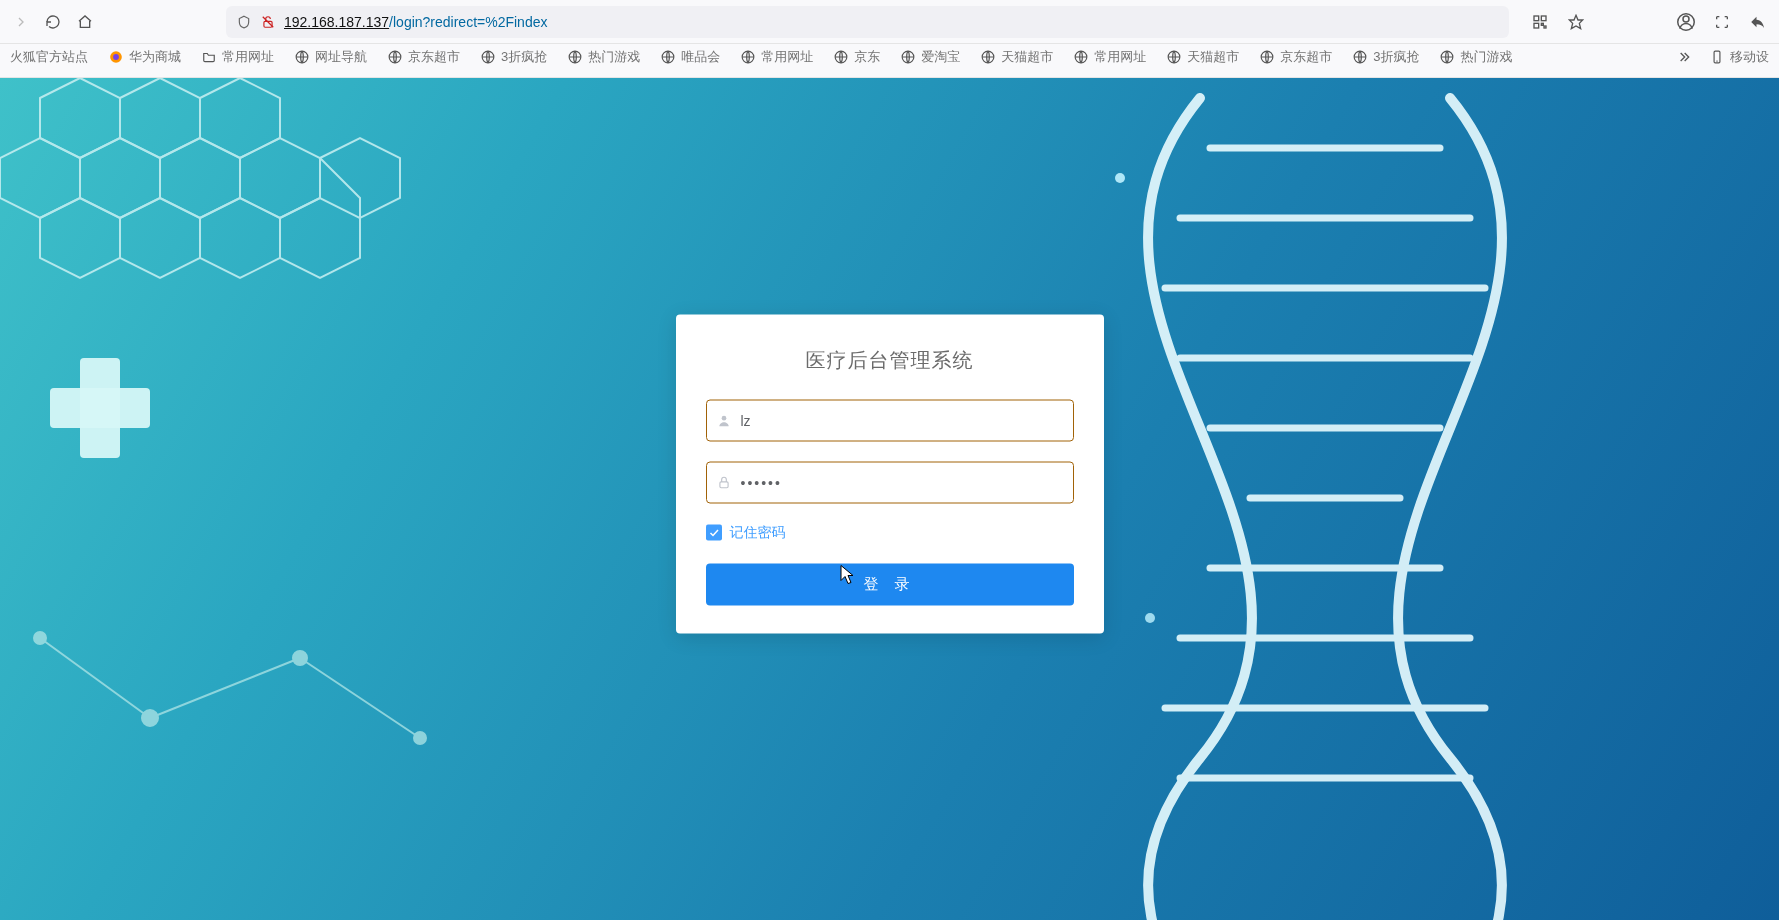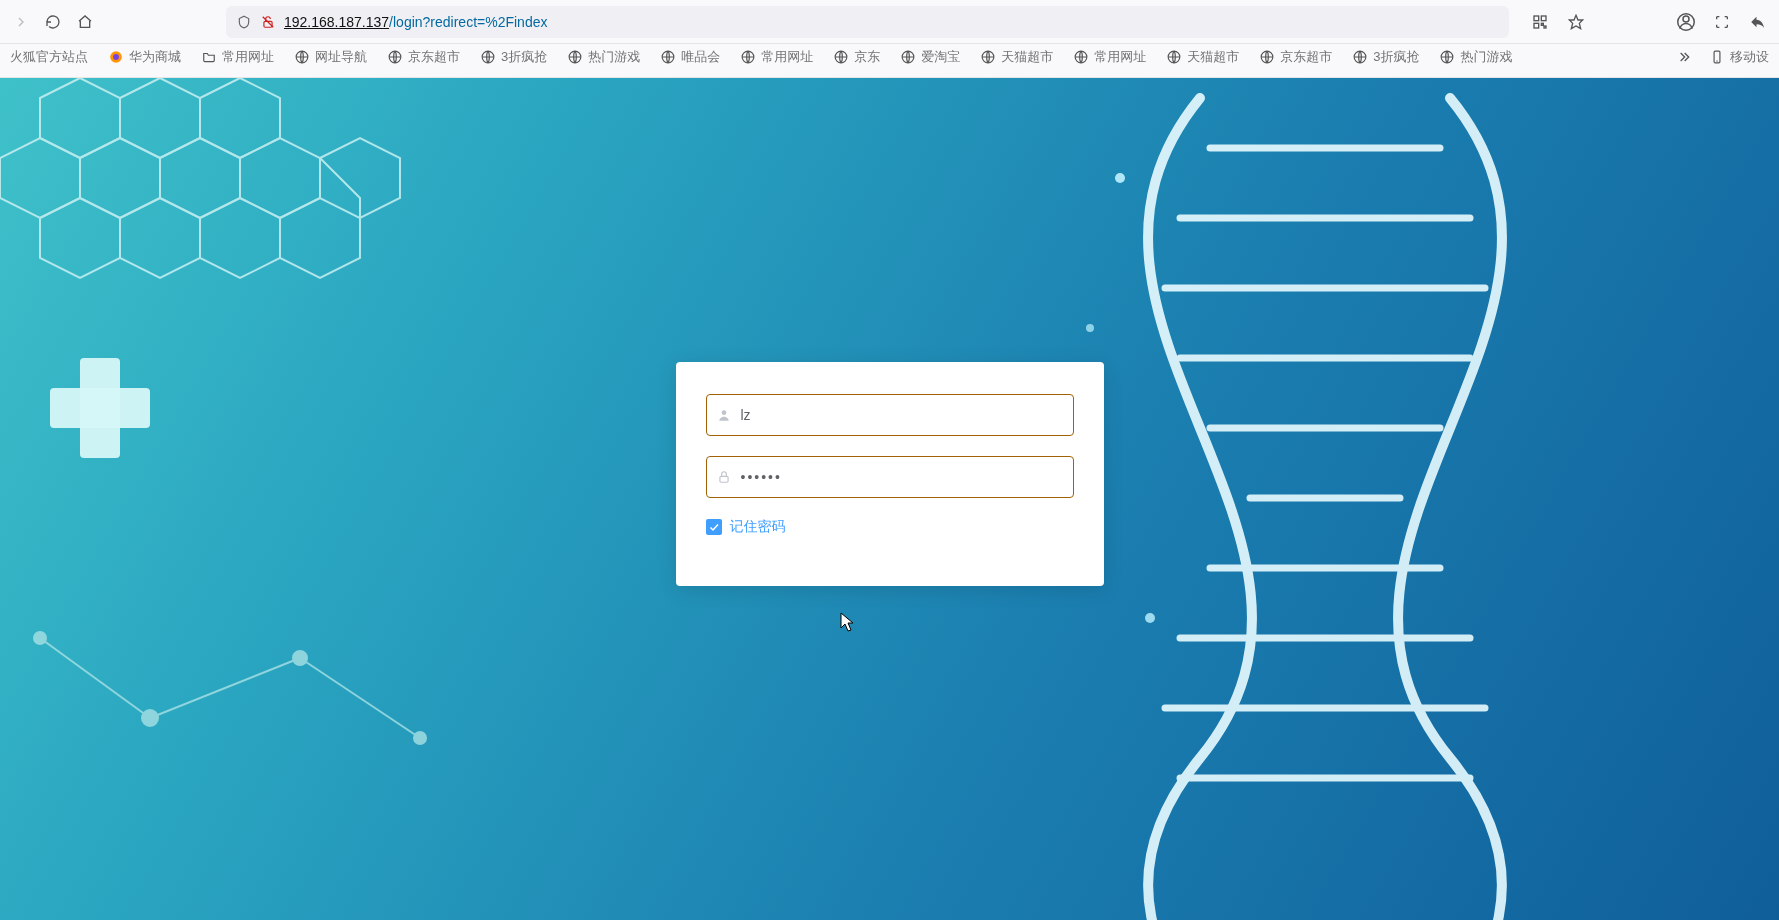--- a/index.html
+++ b/index.html
@@ -456,20 +456,21 @@
 
     <g fill="#bff2ff">
       <circle cx="1120" cy="100" r="5" opacity="0.9"></circle>
       <circle cx="1090" cy="250" r="4" opacity="0.7"></circle>
       <circle cx="1050" cy="420" r="3" opacity="0.6"></circle>
       <circle cx="1150" cy="540" r="5" opacity="0.8"></circle>
     </g>
   </svg>
 
   <div class="login-card">
+    <h3 class="login-title">医疗后台管理系统</h3>
 
     <div class="input-wrap">
       <span class="inp-icon">
         <svg width="14" height="14" viewBox="0 0 24 24" fill="currentColor">
             <circle cx="12" cy="8" r="4"></circle>
             <path d="M4 22c0-4 4-7 8-7s8 3 8 7v0H4z"></path>
           </svg>
       </span>
       <input type="text" value="lz" placeholder="账号" style="">
     </div>
@@ -486,20 +487,21 @@
 
     <div class="remember-row">
       <span class="cb">
         <svg width="12" height="12" viewBox="0 0 24 24" fill="none" stroke="#fff" stroke-width="3">
             <polyline points="5 13 10 18 20 7"></polyline>
           </svg>
       </span>
       <span>记住密码</span>
     </div>
 
+    <button class="login-btn">登 录</button>
 
     <span class="cursor-ptr" style="left:164px; top:250px;">
       <svg width="14" height="20" viewBox="0 0 14 20">
           <path d="M1 1l0 15 4-4 3 7 3-1-3-7 5 0z" fill="#fff" stroke="#000" stroke-width="1"></path>
         </svg>
     </span>
   </div>
 
 </div>
 

